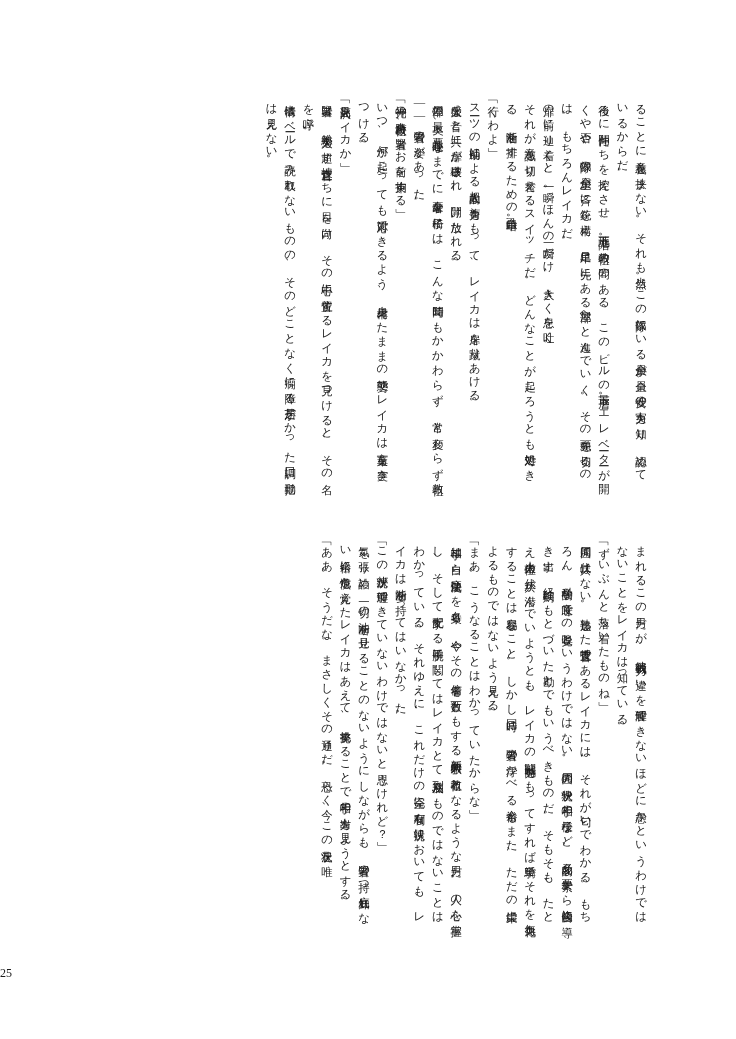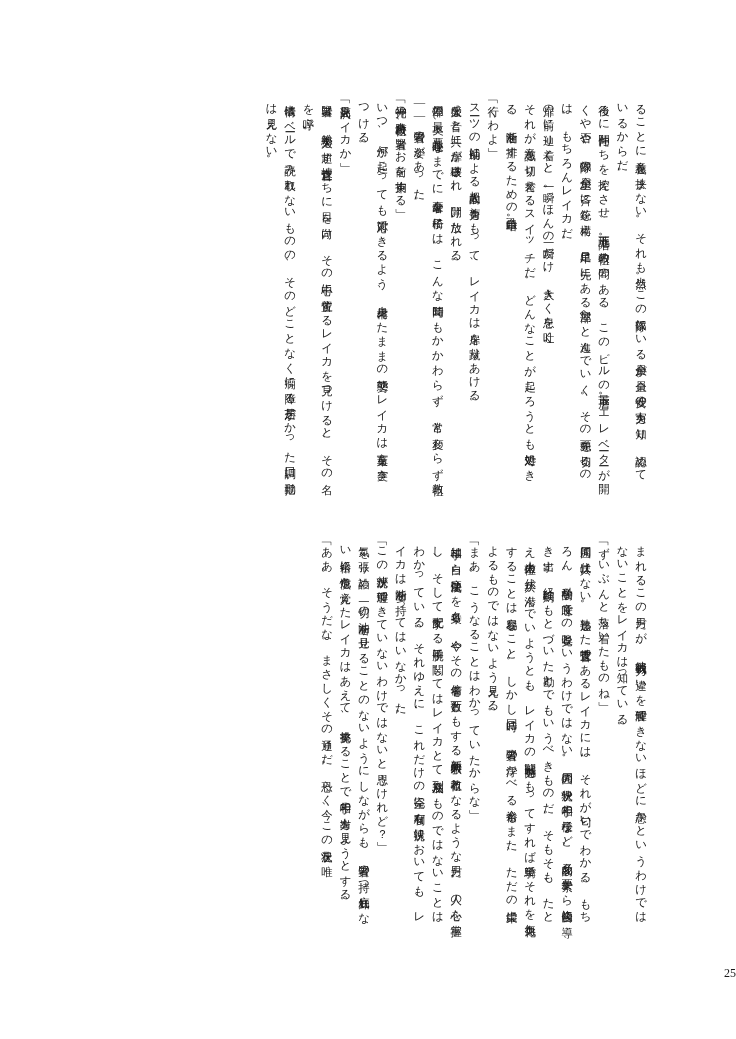--- a/index.html
+++ b/index.html
@@ -57,21 +57,21 @@
 
   .para {
     display: block;
   }
 
   .page-number {
     position: absolute;
     left: 0;
     right: 0;
     bottom: 58px;
-    text-align: right;
+    text-align: left;
     font-size: 12px;
     font-family: "Liberation Serif", "DejaVu Serif", serif;
     color: #1a1a1a;
     letter-spacing: 0;
   }
 </style>
 </head>
 <body>
 
 <div class="page">

